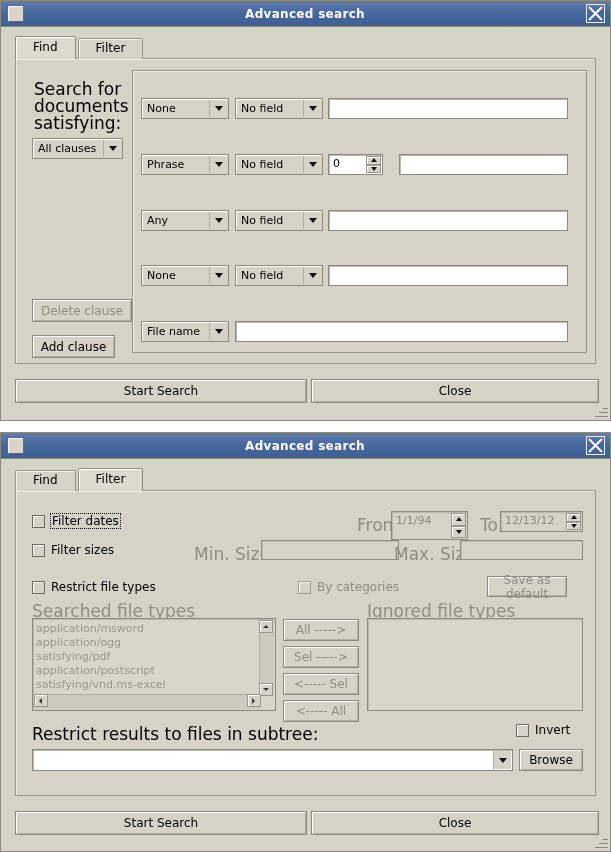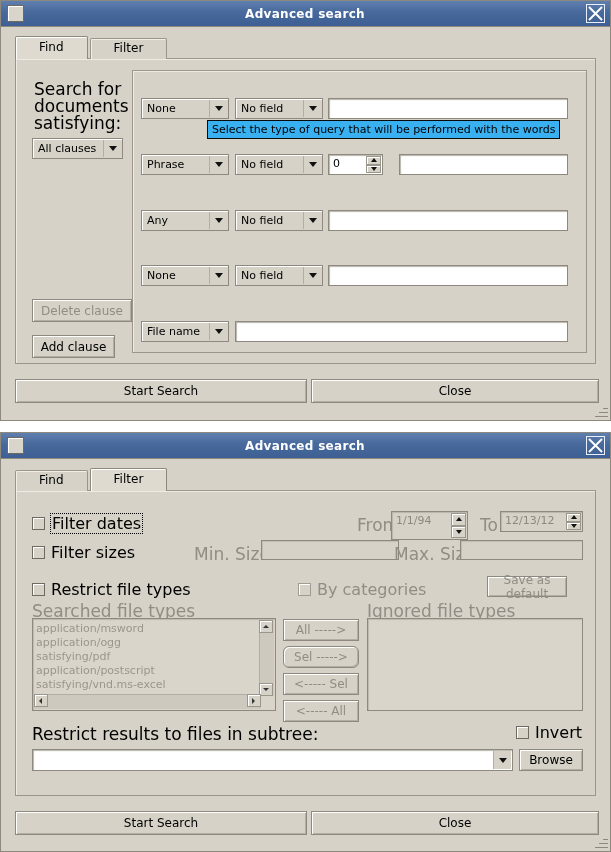--- a/index.html
+++ b/index.html
@@ -65,21 +65,21 @@
     left: 14px;
     top: 36px;
     height: 22px;
     display: flex;
     align-items: flex-end;
     z-index: 4;
   }
   .tab {
     height: 20px;
     line-height: 19px;
-    padding: 0 23px;
+    padding: 0 17px;
     font-size: 12px;
     color: #000;
     background: #d6d2c8;
     border: 1px solid #9a968c;
     border-bottom: none;
     border-top-left-radius: 2px;
     border-top-right-radius: 2px;
     box-shadow: inset 1px 1px 0 #f1eee8;
     margin-right: 2px;
   }
@@ -207,21 +207,21 @@
     font-size: 17px;
     color: #000;
     position: absolute;
   }
   .label.disabled { color: #918d84; }
 
   .check {
     position: absolute;
     display: flex;
     align-items: center;
-    font-size: 16px;
+    font-size: 12px;
     color: #000;
   }
   .check .box {
     width: 11px;
     height: 11px;
     background: #d6d2c8;
     border: 1px solid #6e6a61;
     box-shadow: inset 1px 1px 0 #ffffff;
     margin-right: 6px;
     flex: none;
@@ -374,21 +374,20 @@
     <div class="combo" style="position:absolute; left:125px; top:39px; width:88px; height:21px;">
       <span>None</span>
       <span class="arrow"></span>
     </div>
     <div class="combo" style="position:absolute; left:219px; top:39px; width:88px; height:21px;">
       <span>No field</span>
       <span class="arrow"></span>
     </div>
     <div class="txtfield" style="position:absolute; left:312px; top:39px; width:240px; height:21px;"></div>
 
-    <div class="tooltip" style="left:191px; top:61px;">Select the type of query that will be performed with the words</div>
 
     <div class="combo" style="position:absolute; left:125px; top:95px; width:88px; height:21px;">
       <span>Phrase</span>
       <span class="arrow"></span>
     </div>
     <div class="combo" style="position:absolute; left:219px; top:95px; width:88px; height:21px;">
       <span>No field</span>
       <span class="arrow"></span>
     </div>
     <div class="spin" style="position:absolute; left:312px; top:95px; width:55px; height:21px;">
@@ -519,21 +518,21 @@
       </div>
       <div class="scroll-h">
         <div class="sbtn left" style="left:0; top:-1px;"></div>
         <div class="sbtn right" style="right:0; top:-1px;"></div>
       </div>
     </div>
 
     <div class="btn disabled" style="position:absolute; left:267px; top:128px; width:76px; height:22px;">
       <span>All -----&gt;</span>
     </div>
-    <div class="btn disabled" style="position:absolute; left:267px; top:155px; width:76px; height:22px;border-radius:6px;">
+    <div class="btn disabled" style="position:absolute; left:267px; top:155px; width:76px; height:22px;">
       <span>Sel -----&gt;</span>
     </div>
     <div class="btn disabled" style="position:absolute; left:267px; top:182px; width:76px; height:22px;">
       <span>&lt;----- Sel</span>
     </div>
     <div class="btn disabled" style="position:absolute; left:267px; top:209px; width:76px; height:22px;">
       <span>&lt;----- All</span>
     </div>
 
     <div class="label disabled" style="left:351px; top:110px;">Ignored file types</div>

